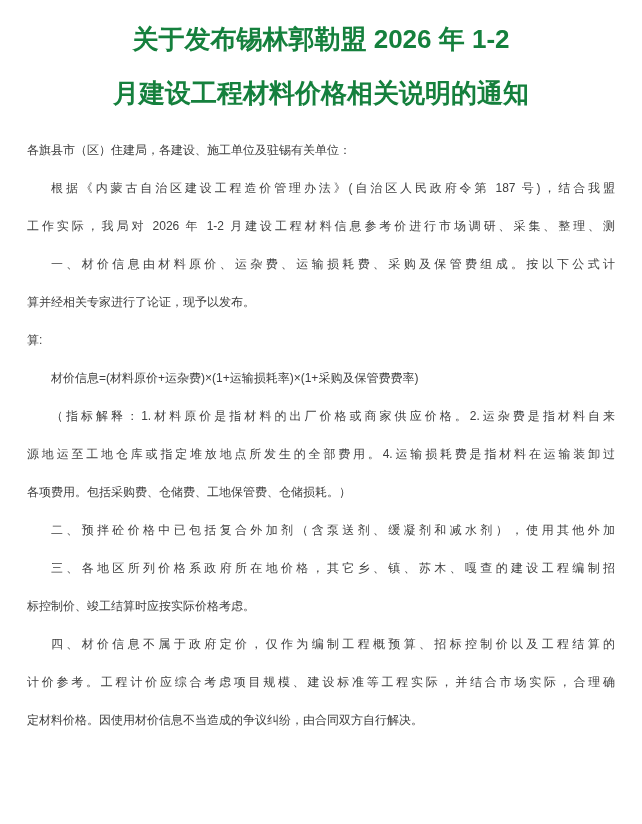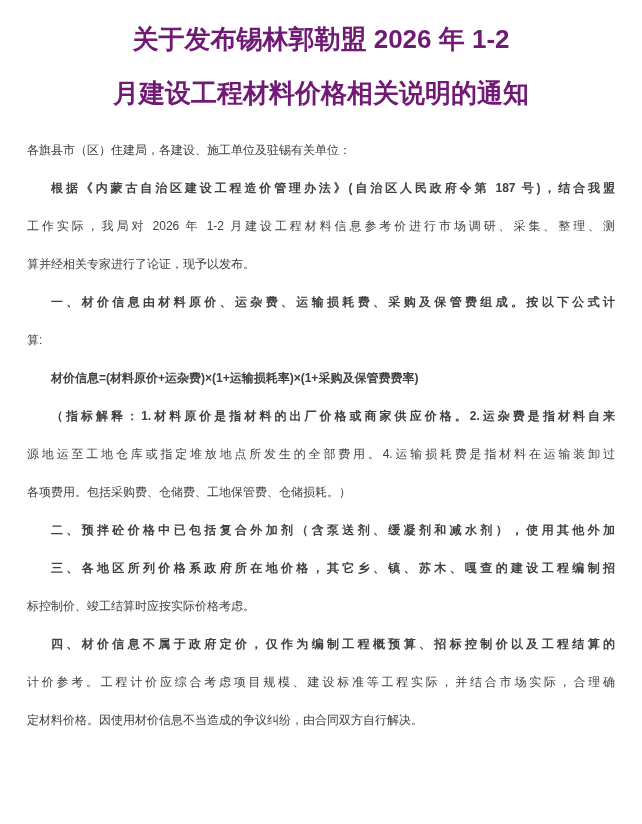--- a/index.html
+++ b/index.html
@@ -36,37 +36,36 @@
     overflow: visible;
   }
   .doc-line.fill {
     white-space: normal;
     text-align: justify;
     text-align-last: justify;
     text-justify: inter-ideograph;
   }
   .doc-line.indent {
     text-indent: 2em;
-    font-weight: bold;
   }
 </style>
 </head>
 <body>
 
 <div class="page">
-  <h1 class="title" style="color: #701a75;">
+  <h1 class="title" style="color: #15803d;">
     <div>关于发布锡林郭勒盟 2026 年 1-2</div>
     <div>月建设工程材料价格相关说明的通知</div>
   </h1>
   <div class="doc-body" id="doc-body" style="color: rgb(64, 64, 64);">
       <div class="doc-line">各旗县市（区）住建局，各建设、施工单位及驻锡有关单位：</div>
       <div class="doc-line indent fill">根据《内蒙古自治区建设工程造价管理办法》(自治区人民政府令第 187 号)，结合我盟</div>
       <div class="doc-line fill">工作实际，我局对 2026 年 1-2 月建设工程材料信息参考价进行市场调研、采集、整理、测</div>
+      <div class="doc-line indent fill">一、材价信息由材料原价、运杂费、运输损耗费、采购及保管费组成。按以下公式计</div>
       <div class="doc-line">算并经相关专家进行了论证，现予以发布。</div>
-      <div class="doc-line indent fill">一、材价信息由材料原价、运杂费、运输损耗费、采购及保管费组成。按以下公式计</div>
       <div class="doc-line">算:</div>
       <div class="doc-line indent">材价信息=(材料原价+运杂费)×(1+运输损耗率)×(1+采购及保管费费率)</div>
       <div class="doc-line indent fill">（指标解释：1.材料原价是指材料的出厂价格或商家供应价格。2.运杂费是指材料自来</div>
       <div class="doc-line fill">源地运至工地仓库或指定堆放地点所发生的全部费用。4.运输损耗费是指材料在运输装卸过</div>
       <div class="doc-line">各项费用。包括采购费、仓储费、工地保管费、仓储损耗。）</div>
       <div class="doc-line indent fill">二、预拌砼价格中已包括复合外加剂（含泵送剂、缓凝剂和减水剂），使用其他外加</div>
       <div class="doc-line indent fill">三、各地区所列价格系政府所在地价格，其它乡、镇、苏木、嘎查的建设工程编制招</div>
       <div class="doc-line">标控制价、竣工结算时应按实际价格考虑。</div>
       <div class="doc-line indent fill">四、材价信息不属于政府定价，仅作为编制工程概预算、招标控制价以及工程结算的</div>
       <div class="doc-line fill">计价参考。工程计价应综合考虑项目规模、建设标准等工程实际，并结合市场实际，合理确</div>

